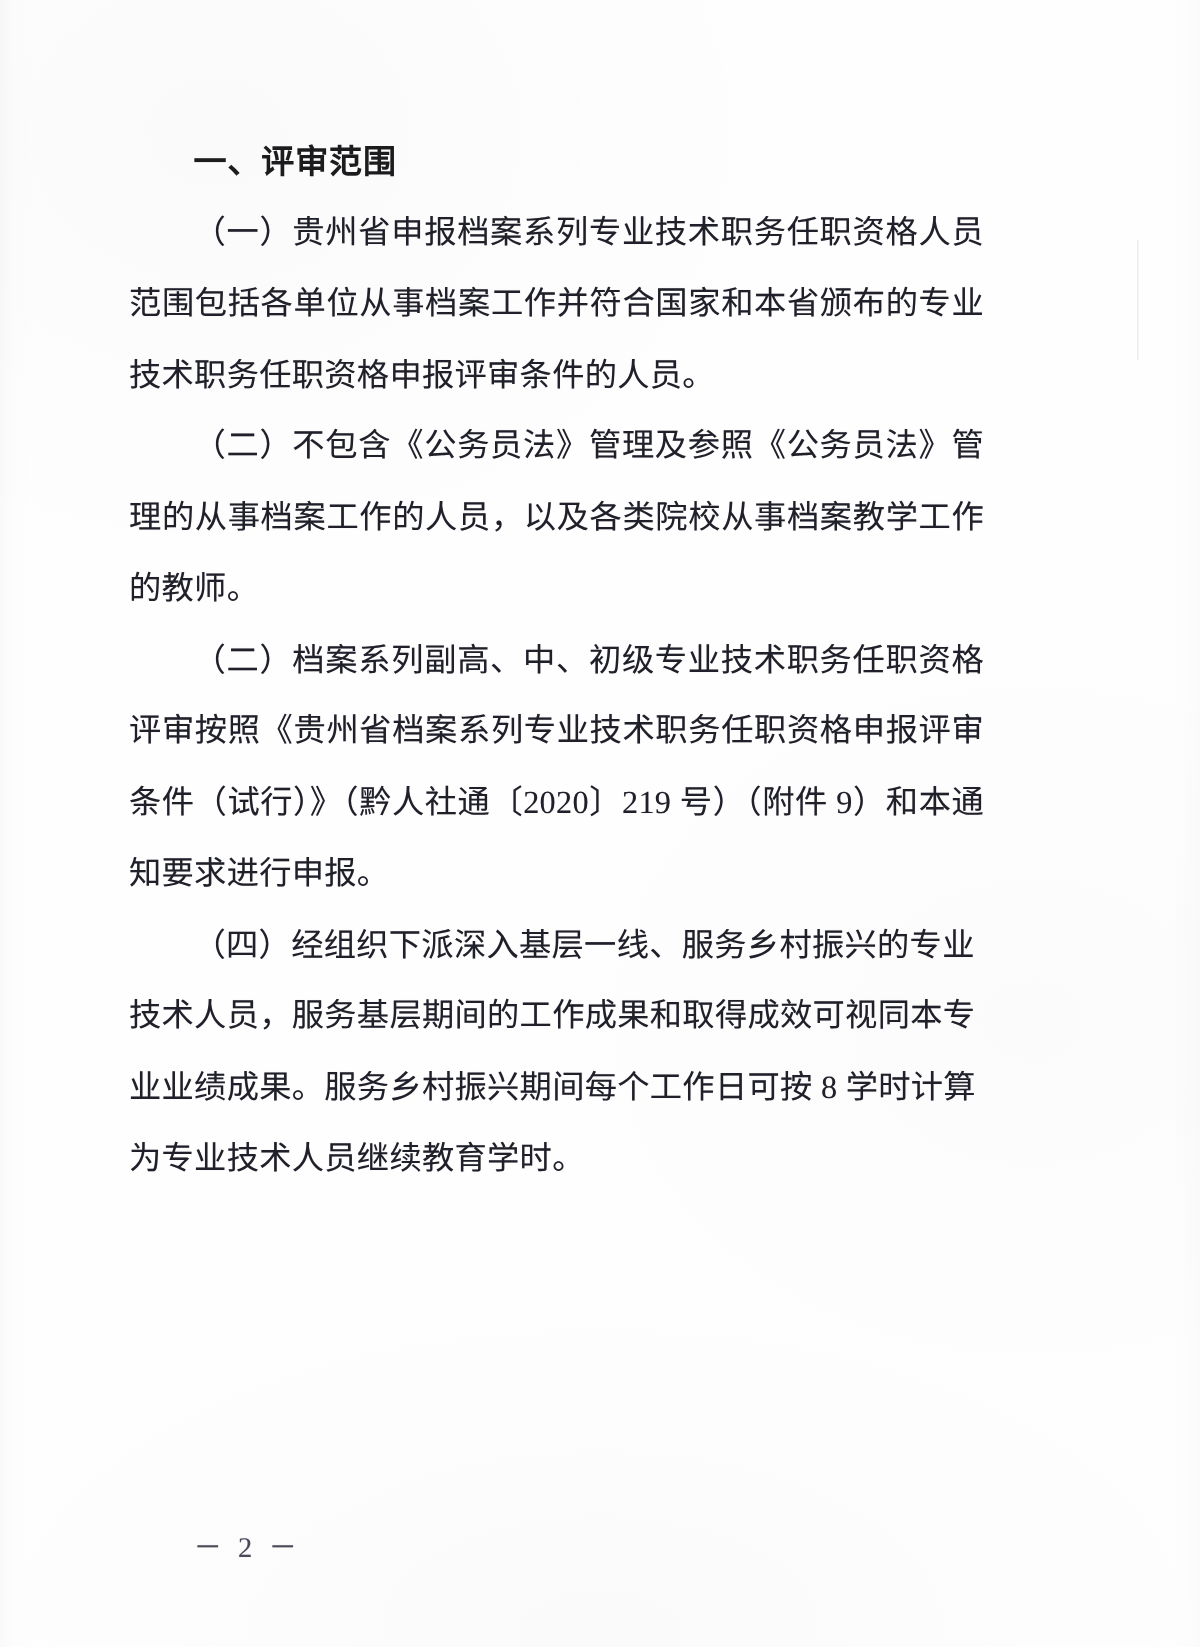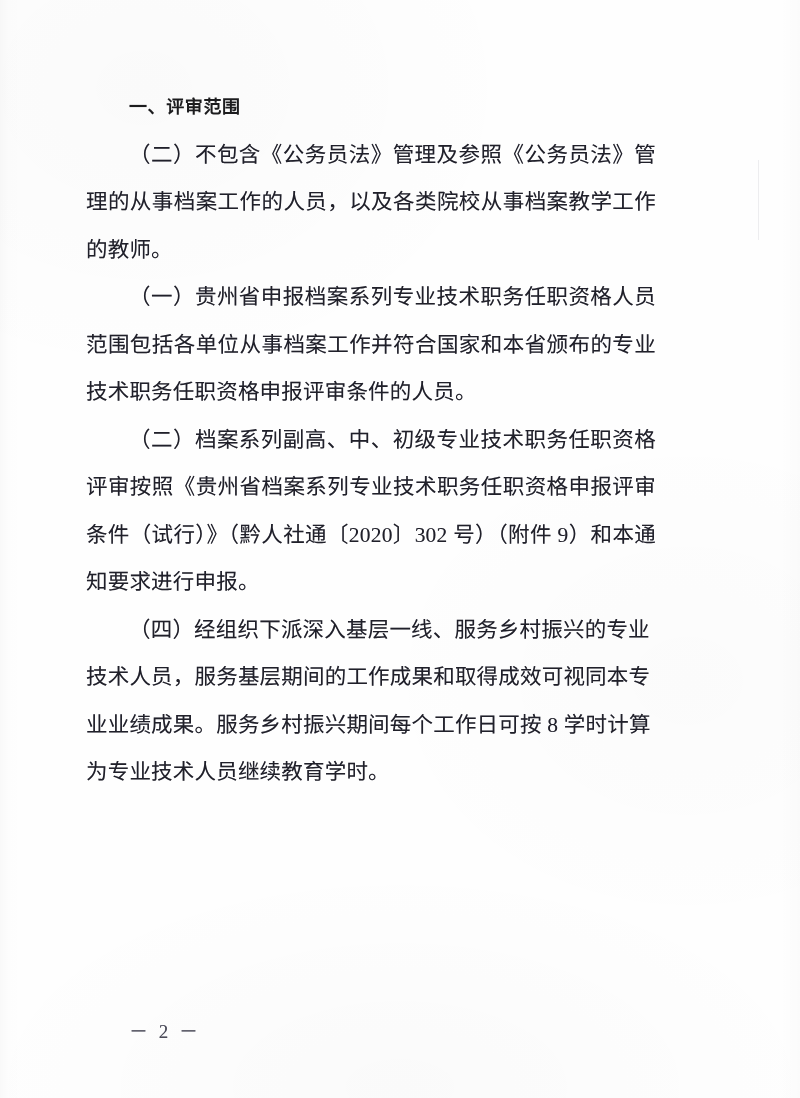--- a/index.html
+++ b/index.html
@@ -44,21 +44,21 @@
   #doc-body {
     position: absolute;
     left: 86px;
     top: 84px;
     width: 570px;
   }
 
   .section-heading {
     font-family: "Liberation Sans", "DejaVu Sans", sans-serif;
     font-weight: bold;
-    font-size: 18px;
+    font-size: 22px;
     line-height: 47.5px;
     color: #1c1c1e;
     text-indent: 43px;
     letter-spacing: 0.6px;
     white-space: nowrap;
     margin: 0;
   }
 
   .para {
     font-family: "Liberation Serif", "DejaVu Serif", serif;
@@ -94,26 +94,26 @@
 </head>
 <body>
 
 <div id="paper"></div>
 <div id="scan-streak"></div>
 
 <div id="doc-body">
 
   <p class="section-heading">一、评审范围</p>
 
+  <p class="para">（一）贵州省申报档案系列专业技术职务任职资格人员范围包括各单位从事档案工作并符合国家和本省颁布的专业技术职务任职资格申报评审条件的人员。</p>
+
   <p class="para">（二）不包含《公务员法》管理及参照《公务员法》管理的从事档案工作的人员，以及各类院校从事档案教学工作的教师。</p>
-
-  <p class="para">（一）贵州省申报档案系列专业技术职务任职资格人员范围包括各单位从事档案工作并符合国家和本省颁布的专业技术职务任职资格申报评审条件的人员。</p>
 
 
 
-  <p class="para">（二）档案系列副高、中、初级专业技术职务任职资格评审按照《贵州省档案系列专业技术职务任职资格申报评审条件（试行）》（黔人社通〔2020〕302 号）（附件 9）和本通知要求进行申报。</p>
+  <p class="para">（二）档案系列副高、中、初级专业技术职务任职资格评审按照《贵州省档案系列专业技术职务任职资格申报评审条件（试行）》（黔人社通〔2020〕219 号）（附件 9）和本通知要求进行申报。</p>
 
 
   <p class="para last-of-block">（四）经组织下派深入基层一线、服务乡村振兴的专业技术人员，服务基层期间的工作成果和取得成效可视同本专业业绩成果。服务乡村振兴期间每个工作日可按 8 学时计算为专业技术人员继续教育学时。</p>
 
 </div>
 
 <div id="page-footer">－ 2 －</div>
 
 </body></html>

